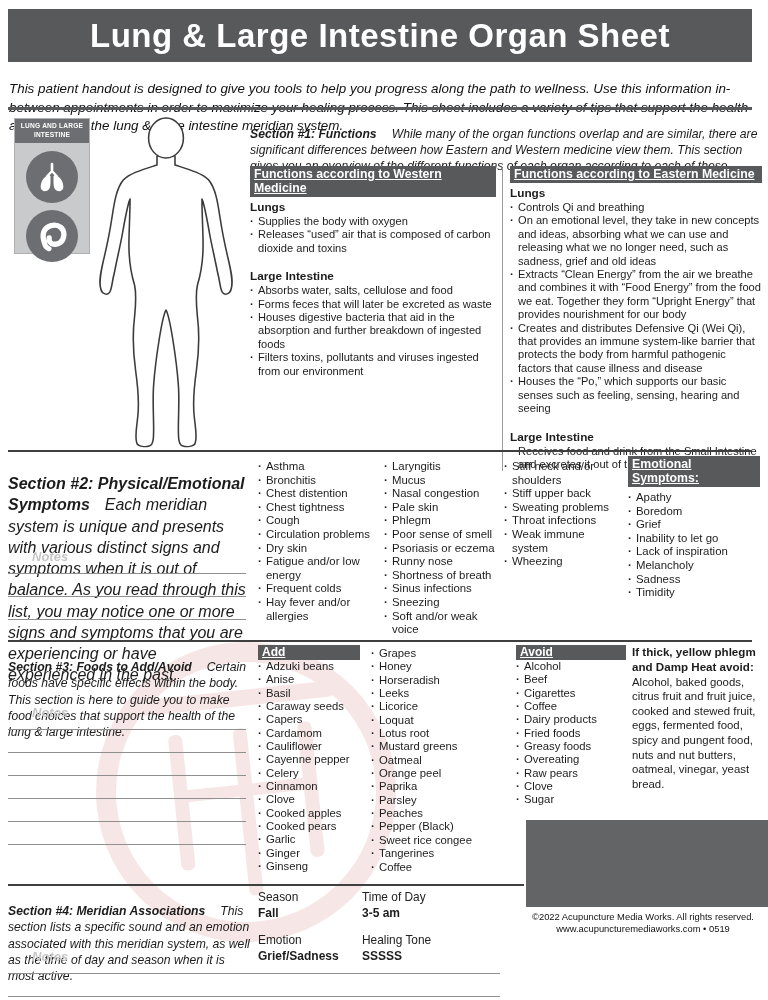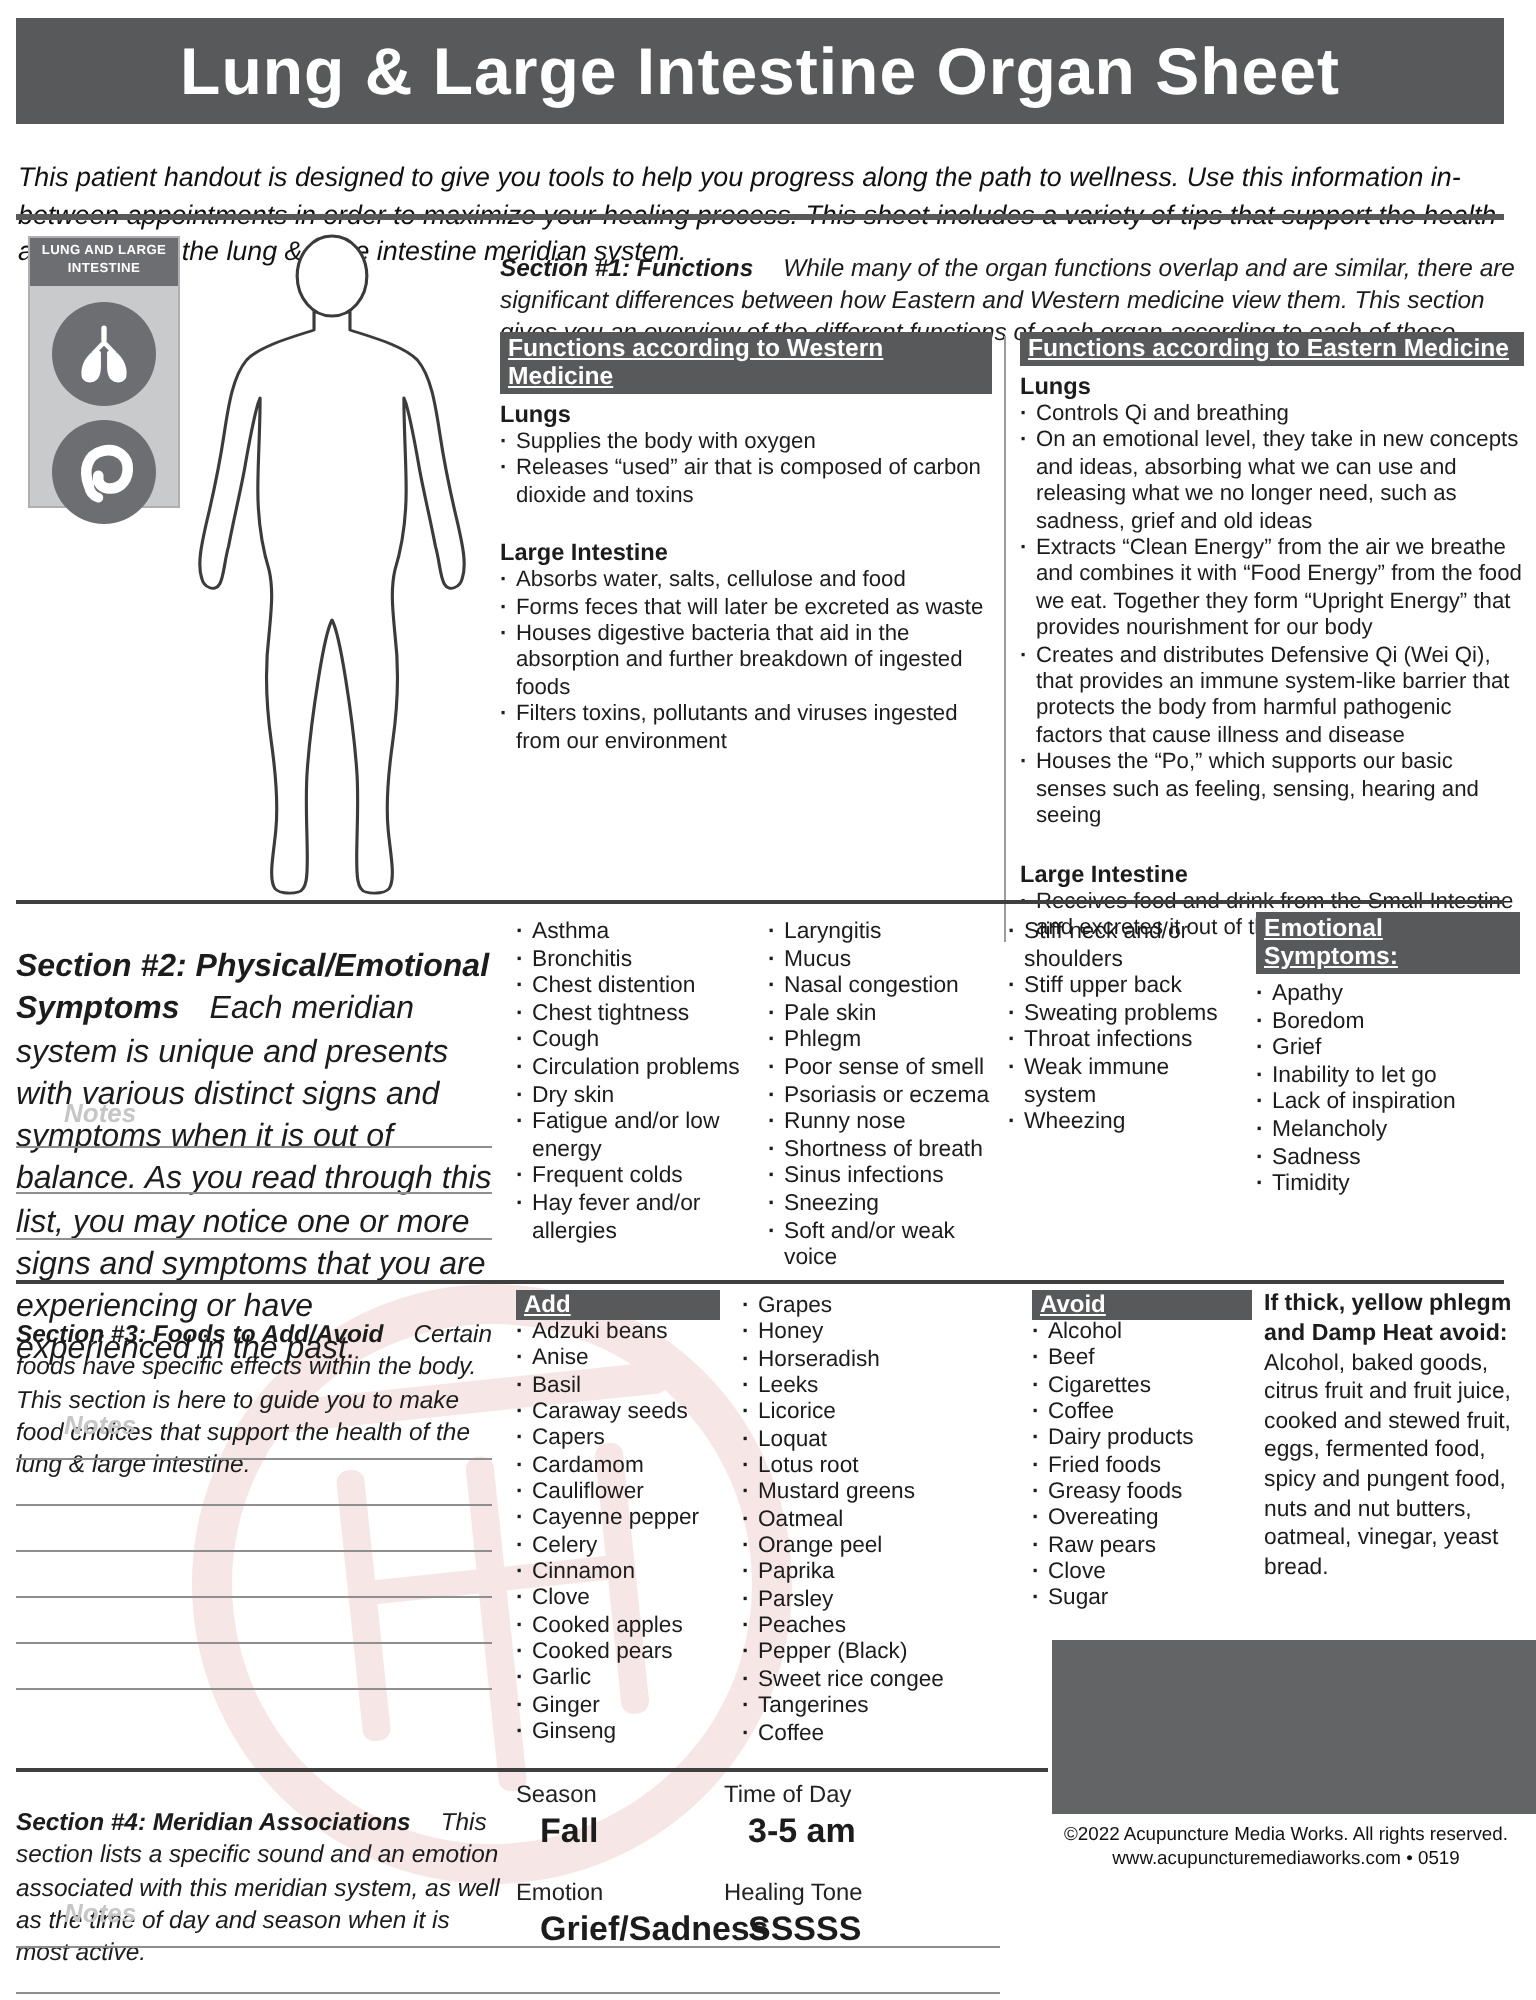--- a/index.html
+++ b/index.html
@@ -69,21 +69,21 @@
   .phlegm-head{font-weight:bold;font-size:11.6px;}
 
   .graybox{left:526px;top:820px;width:242px;height:87px;background:#636466;}
   .copyright{left:518px;top:911px;width:250px;text-align:center;font-size:9.4px;line-height:1.3;color:#111;}
 
   .s4-left{left:8px;top:891px;width:245px;font-size:12.2px;font-style:italic;line-height:1.33;}
   .s4-notes{left:8px;top:949px;width:492px;}
   .assoc{left:258px;top:890px;width:270px;display:grid;grid-template-columns:104px 166px;
          grid-row-gap:13px;font-size:11.9px;}
   .assoc .label{color:#222;}
-  .assoc .value{font-weight:bold;font-size:17px;margin-top:2px;margin-left:12px;}
+  .assoc .value{font-weight:bold;font-size:12px;margin-top:2px;}
 
   .watermark{left:48px;top:632px;width:396px;height:320px;opacity:.18;transform:rotate(-6deg);}
   .figure-wrap{left:66px;top:112px;width:200px;height:338px;}
 </style>
 </head>
 <body>
 
 <div class="page">
 
   <svg class="abs watermark" viewBox="0 0 396 320" aria-hidden="true">

